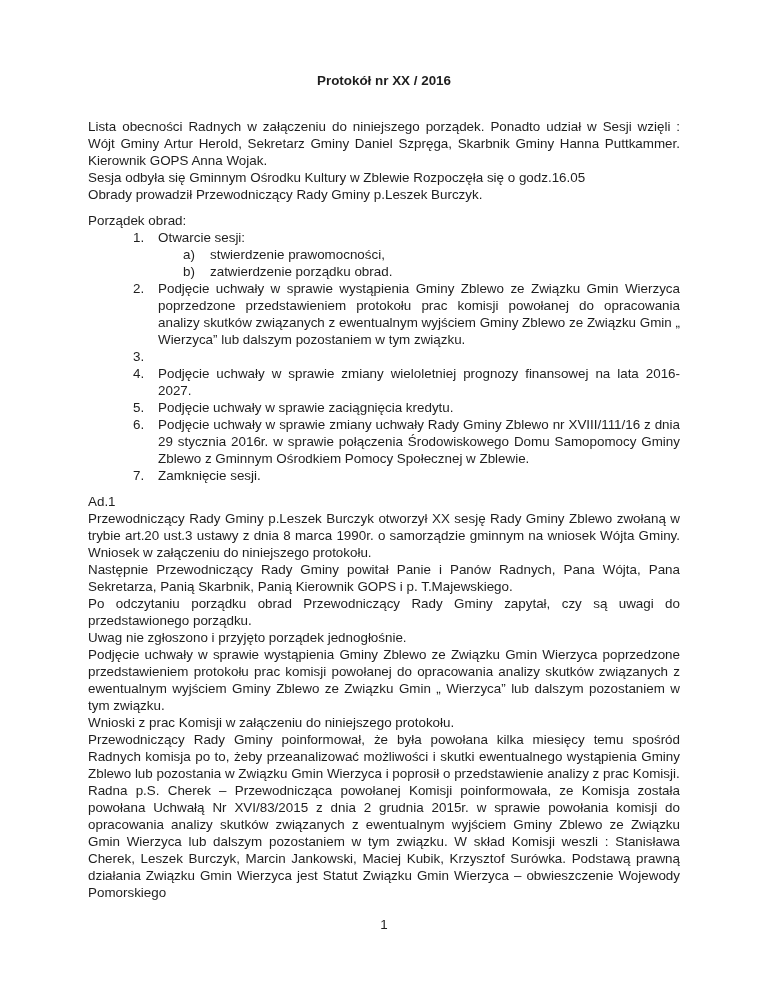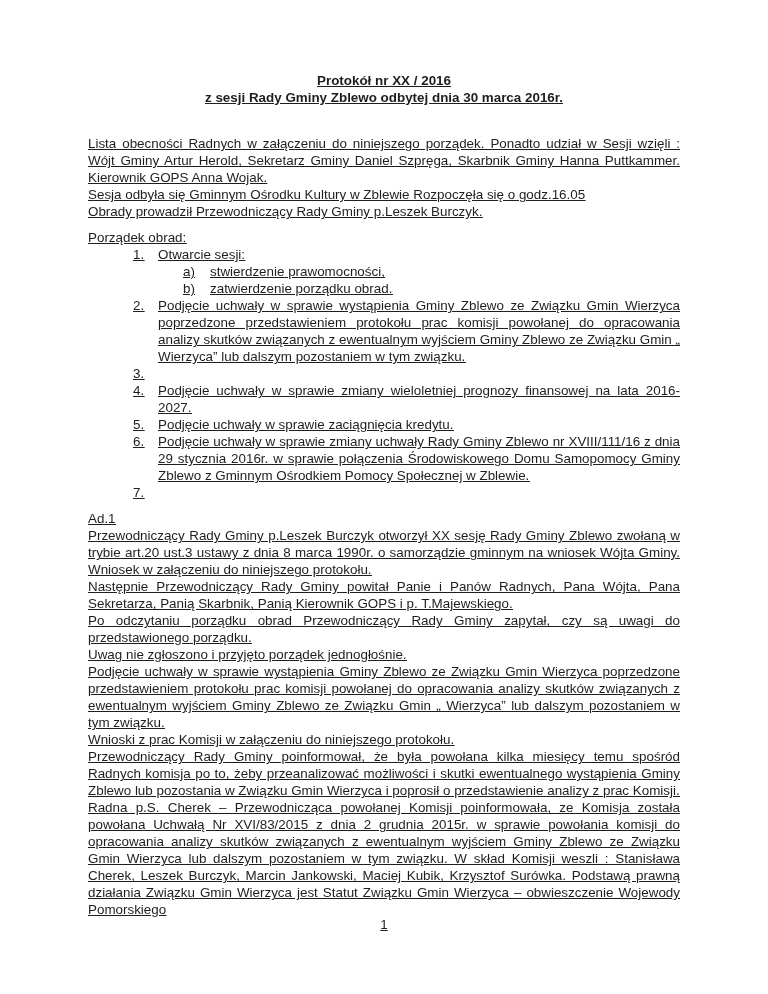--- a/index.html
+++ b/index.html
@@ -1,15 +1,15 @@
 <!DOCTYPE html>
 <html lang="pl"><head>
 <meta charset="utf-8">
 <style>
-  * { margin: 0; padding: 0; box-sizing: border-box; text-decoration: underline; }
+  * { margin: 0; padding: 0; box-sizing: border-box; }
   html, body { background: #ffffff; }
   body {
     width: 768px; height: 994px;
     position: relative; overflow: hidden;
     font-family: "Liberation Sans", "DejaVu Sans", sans-serif;
     font-size: 13.4px; line-height: 17px;
     color: #1e1e1e;
     -webkit-font-smoothing: antialiased;
   }
   .page { padding: 72px 88px 0 88px; }
@@ -27,21 +27,20 @@
     text-align: center;
   }
 </style>
 </head>
 <body>
 
 <div class="page">
 
   <div class="doc-title">
     <div>Protokół nr XX / 2016</div>
-    <div>z sesji Rady Gminy Zblewo odbytej dnia 30 marca  2016r.</div>
   </div>
 
   <p class="para">Lista obecności Radnych w załączeniu do niniejszego porządek. Ponadto udział w Sesji wzięli : Wójt Gminy Artur Herold, Sekretarz Gminy Daniel Szpręga, Skarbnik Gminy Hanna Puttkammer. Kierownik GOPS Anna Wojak.</p>
   <p class="para">Sesja odbyła się Gminnym Ośrodku Kultury w Zblewie  Rozpoczęła się o  godz.16.05</p>
   <p class="para">Obrady prowadził Przewodniczący Rady Gminy p.Leszek Burczyk.</p>
 
   <p class="para section-head">Porządek obrad:</p>
 
   <div class="agenda">
 
@@ -77,20 +76,21 @@
       <span class="li-text">Podjęcie uchwały w sprawie zaciągnięcia kredytu.</span>
     </div>
 
     <div class="agenda-item">
       <span class="li-num">6.</span>
       <span class="li-text">Podjęcie uchwały w sprawie zmiany uchwały Rady Gminy Zblewo nr XVIII/111/16 z dnia 29 stycznia 2016r. w sprawie połączenia  Środowiskowego Domu Samopomocy Gminy Zblewo z Gminnym Ośrodkiem Pomocy Społecznej w Zblewie.</span>
     </div>
 
     <div class="agenda-item">
       <span class="li-num">7.</span>
+      <span class="li-text">Zamknięcie sesji.</span>
     </div>
 
   </div>
 
   <p class="para section-head">Ad.1</p>
   <p class="para">Przewodniczący Rady Gminy p.Leszek Burczyk otworzył XX sesję Rady Gminy Zblewo zwołaną  w trybie art.20 ust.3 ustawy z dnia 8 marca 1990r. o samorządzie gminnym  na wniosek Wójta Gminy. Wniosek w załączeniu do niniejszego protokołu.</p>
   <p class="para">Następnie Przewodniczący Rady Gminy powitał Panie i Panów  Radnych, Pana Wójta, Pana Sekretarza, Panią Skarbnik, Panią Kierownik GOPS i p. T.Majewskiego.</p>
   <p class="para">Po odczytaniu porządku obrad  Przewodniczący Rady Gminy zapytał, czy są uwagi  do przedstawionego porządku.</p>
   <p class="para">Uwag nie zgłoszono i przyjęto porządek jednogłośnie.</p>
 

